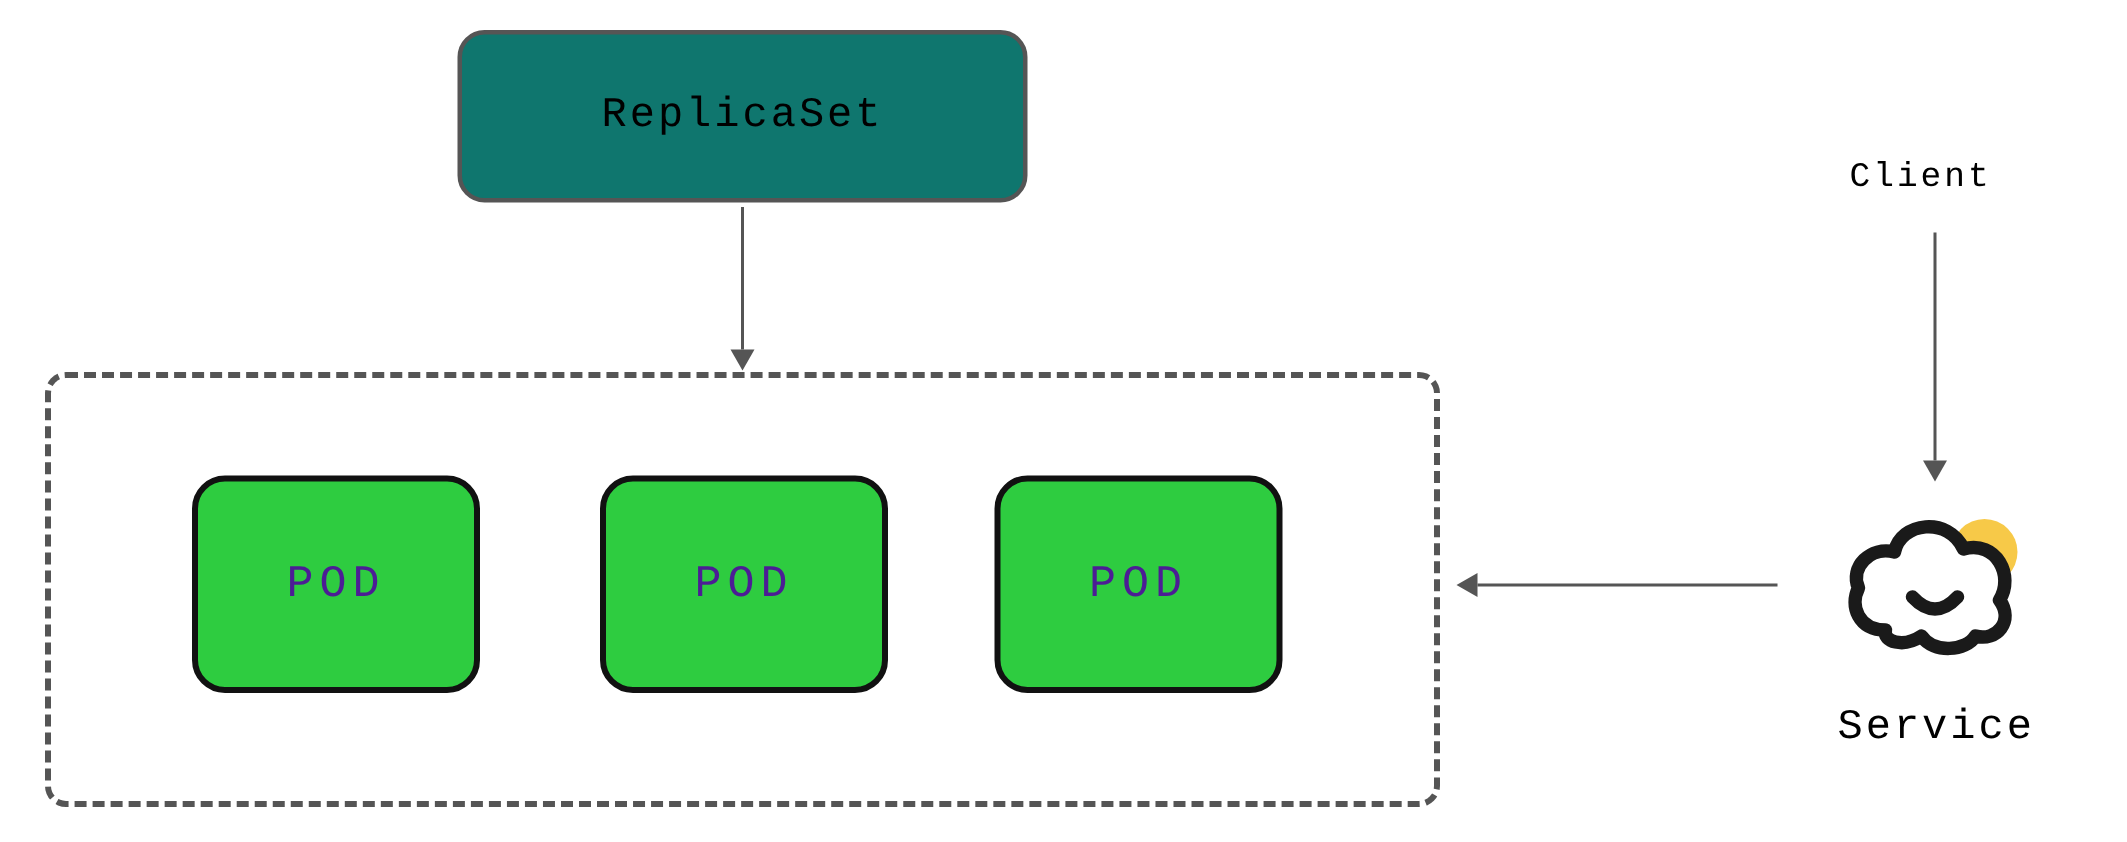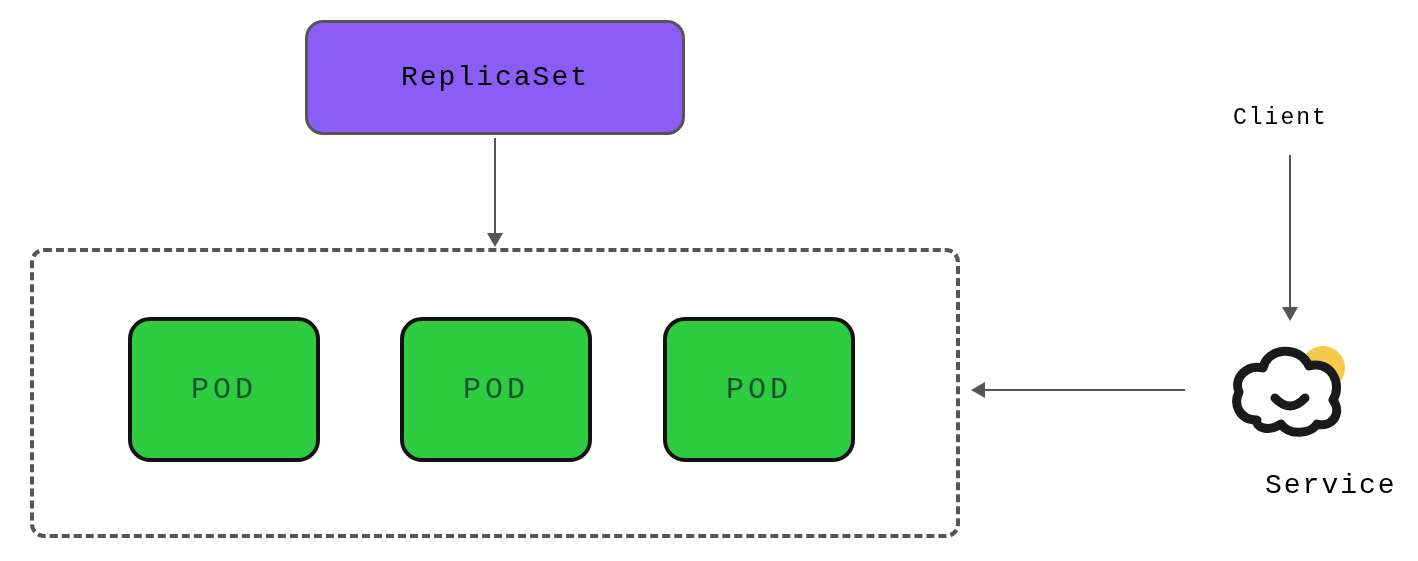--- a/index.html
+++ b/index.html
@@ -9,21 +9,21 @@
       width: 1418px;
       height: 561px;
       position: relative;
     }
     .replicaset-box {
       position: absolute;
       left: 305px;
       top: 20px;
       width: 380px;
       height: 115px;
-      background: #8b5cf6;
+      background: #0f766e;
       border: 3px solid #555;
       border-radius: 18px;
       display: flex;
       align-items: center;
       justify-content: center;
       font-size: 28px;
       letter-spacing: 2px;
     }
     .pods-container {
       position: absolute;
@@ -39,21 +39,21 @@
       width: 192px;
       height: 145px;
       background: #2ecc40;
       border: 4px solid #111;
       border-radius: 22px;
       display: flex;
       align-items: center;
       justify-content: center;
       font-size: 30px;
       letter-spacing: 4px;
-      color: #14532d;
+      color: #4c1d95;
     }
     .pod1 { left: 128px; top: 317px; }
     .pod2 { left: 400px; top: 317px; }
     .pod3 { left: 663px; top: 317px; }
 
     .arrow-line-down {
       position: absolute;
       width: 2px;
       background: #555;
     }
@@ -95,21 +95,20 @@
       top: 105px;
       font-size: 23px;
       letter-spacing: 2px;
     }
     .service-text {
       position: absolute;
       left: 1225px;
       top: 470px;
       font-size: 28px;
       letter-spacing: 2px;
-      margin-left: 40px;
     }
 
     .cloud-icon {
       position: absolute;
       left: 1225px;
       top: 320px;
       width: 130px;
       height: 130px;
     }
   </style>

